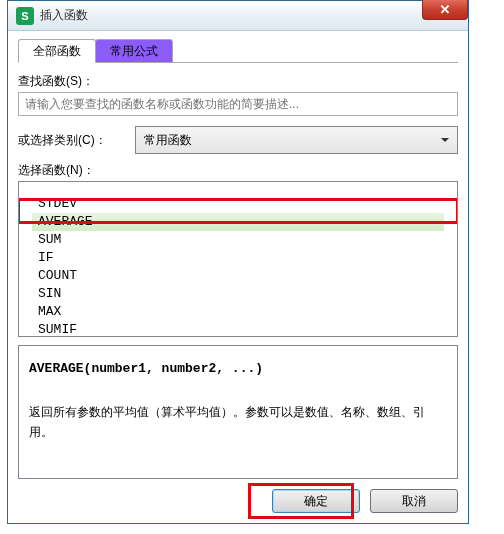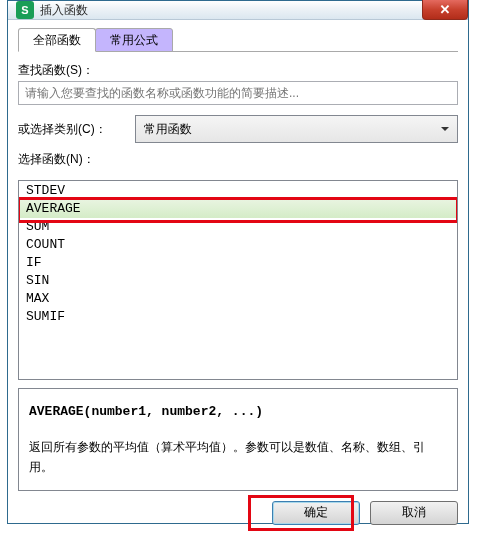--- a/index.html
+++ b/index.html
@@ -79,21 +79,21 @@
     bottom: 0;
     left: 0;
     right: 0;
     height: 1px;
     background: #a9a9a9;
     z-index: 0;
   }
   .tab {
     border: 1px solid #a9a9a9;
     padding: 3px 14px 0 14px;
-    background: #c4b5fd;
+    background: #8b5cf6;
     position: relative;
     border-radius: 3px 3px 0 0;
     margin-right: -1px;
     cursor: pointer;
     z-index: 1;
   }
   .tab.active {
     background: #fff;
     border-bottom: 1px solid #fff;
     z-index: 2;
@@ -125,25 +125,25 @@
   .select-arrow {
     width: 0; height: 0;
     border-left: 4px solid transparent;
     border-right: 4px solid transparent;
     border-top: 4px solid #333;
     margin-right: 4px;
   }
   .list-label { margin-top: 8px; }
   .listbox {
     border: 1px solid #828790;
-    height: 200px;
-    margin-top: 12px;
+    height: 156px;
+    margin-top: 2px;
     overflow: hidden;
     position: relative;
-    padding: 1px;
+    padding: 13px;
   }
   .list-item {
     padding: 1px 6px;
     font-family: "Courier New", monospace;
     font-size: 13px;
     cursor: pointer;
     line-height: 16px;
   }
   .list-item.selected {
     background: linear-gradient(to bottom, #e8f4e0 0%, #d4ecc7 100%);
@@ -164,21 +164,21 @@
     margin-top: 8px;
     padding: 12px 10px;
     flex: 1;
     font-size: 12px;
     line-height: 1.7;
   }
   .syntax {
     font-family: "Courier New", SimSun, monospace;
     font-weight: bold;
     font-size: 13px;
-    margin-bottom: 14px;
+    margin-bottom: 22px;
   }
   .description { font-family: SimSun, serif; }
   .button-row {
     display: flex;
     justify-content: flex-end;
     margin-top: 10px;
     gap: 10px;
     position: relative;
   }
   .win-btn {
@@ -239,22 +239,22 @@
         <span class="select-arrow"></span>
       </div>
     </div>
 
     <div class="list-label">选择函数(N)：</div>
     <div class="listbox" id="listbox">
       <div class="highlight hl-average"></div>
     <div class="list-item">STDEV</div>
         <div class="list-item selected">AVERAGE</div>
         <div class="list-item">SUM</div>
+        <div class="list-item">IF</div>
         <div class="list-item">COUNT</div>
-        <div class="list-item">IF</div>
         <div class="list-item">SIN</div>
         <div class="list-item">MAX</div>
         <div class="list-item">SUMIF</div>
       </div>
 
     <div class="desc-box">
       <div class="syntax">AVERAGE(number1, number2, ...)</div>
       <div class="description">返回所有参数的平均值（算术平均值）。参数可以是数值、名称、数组、引用。</div>
     </div>
 

